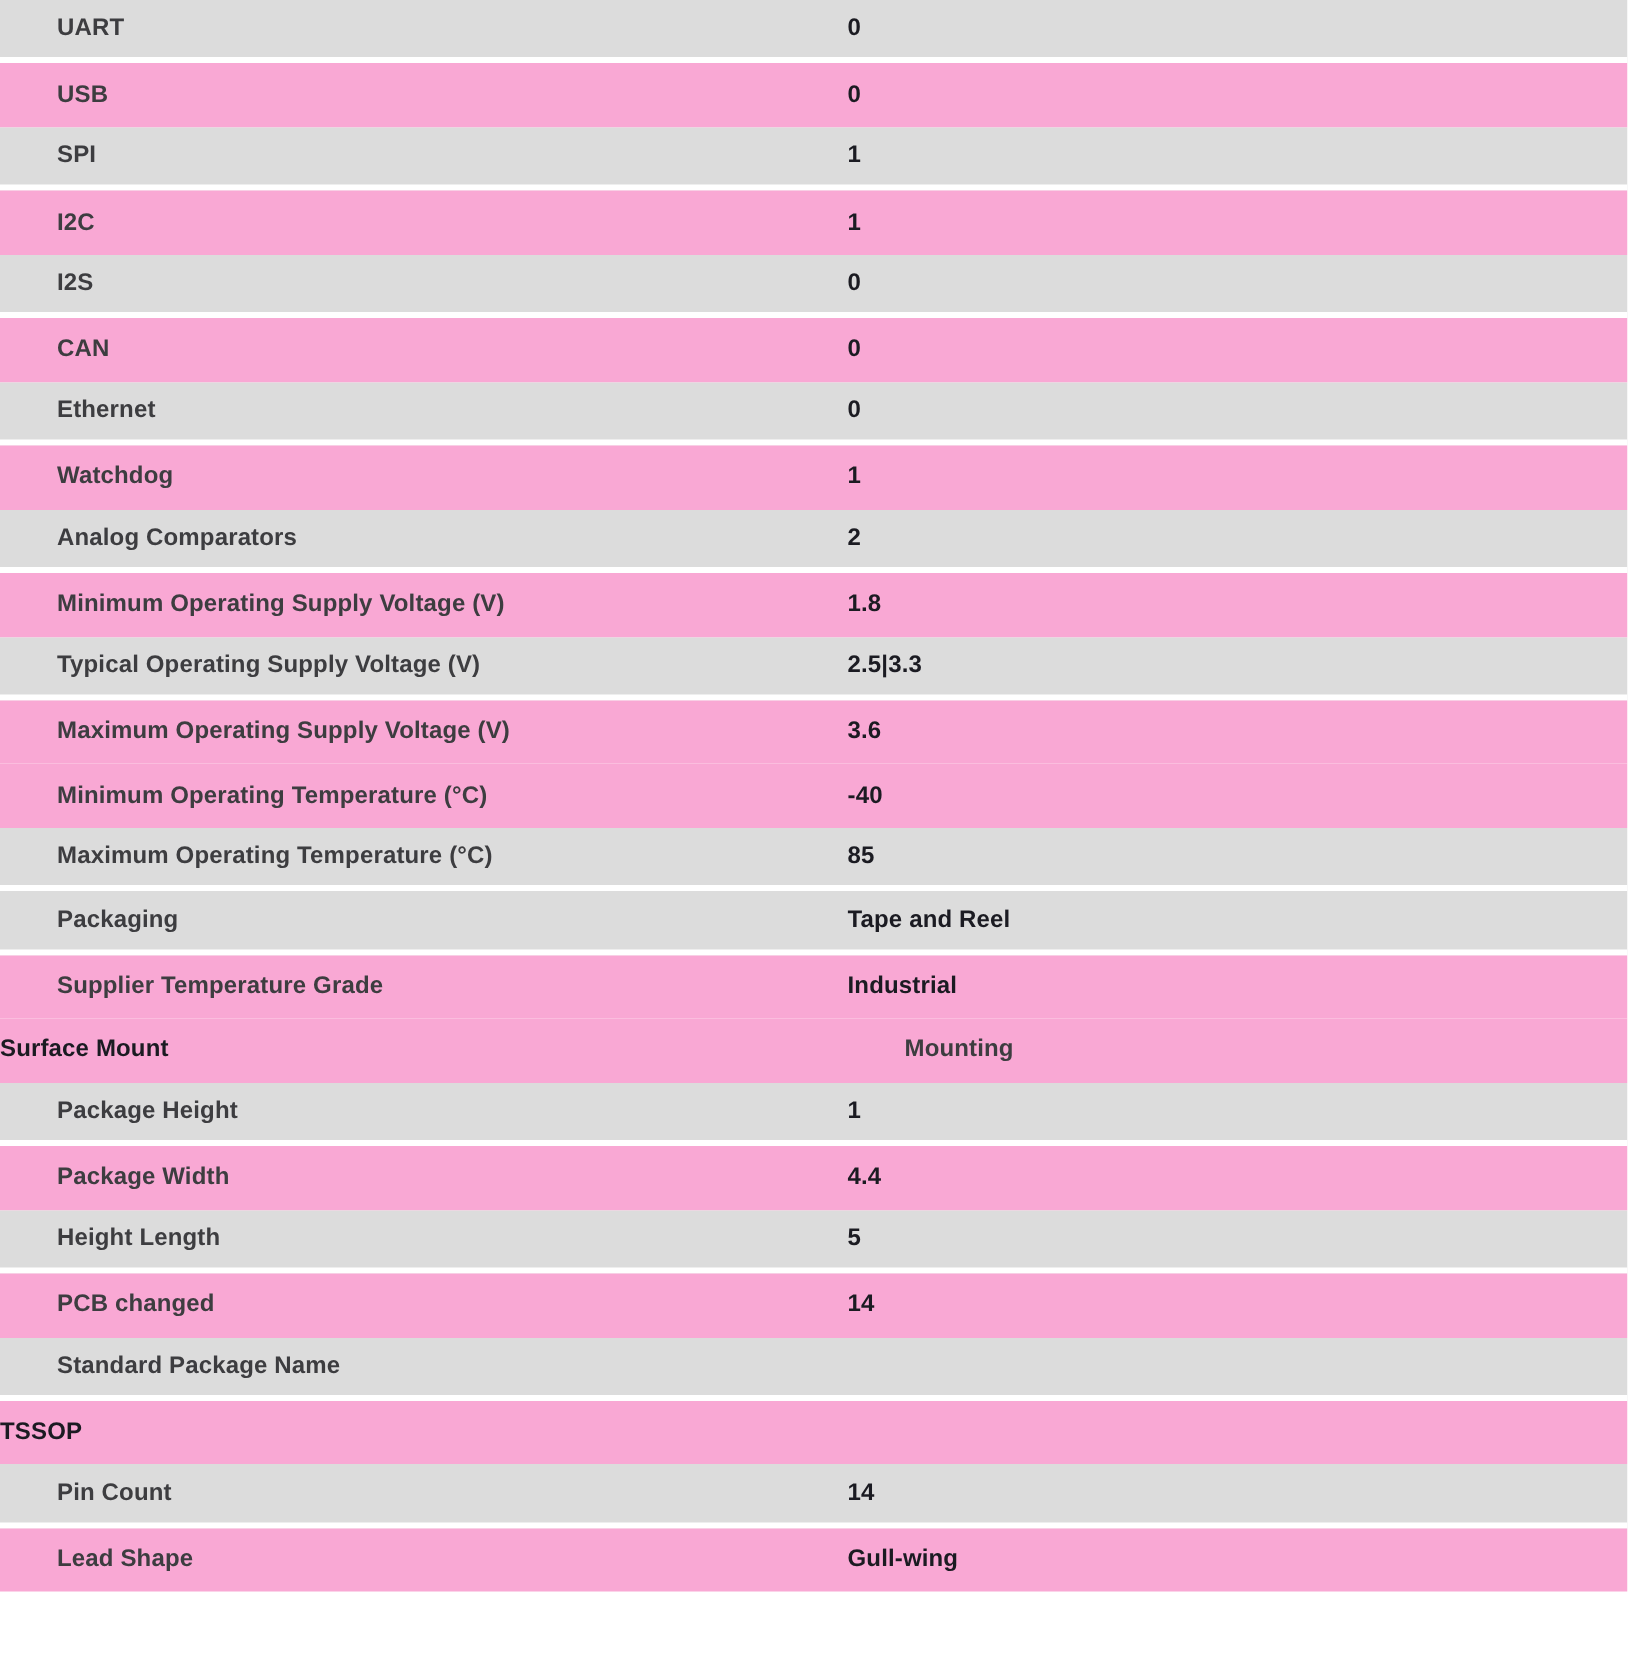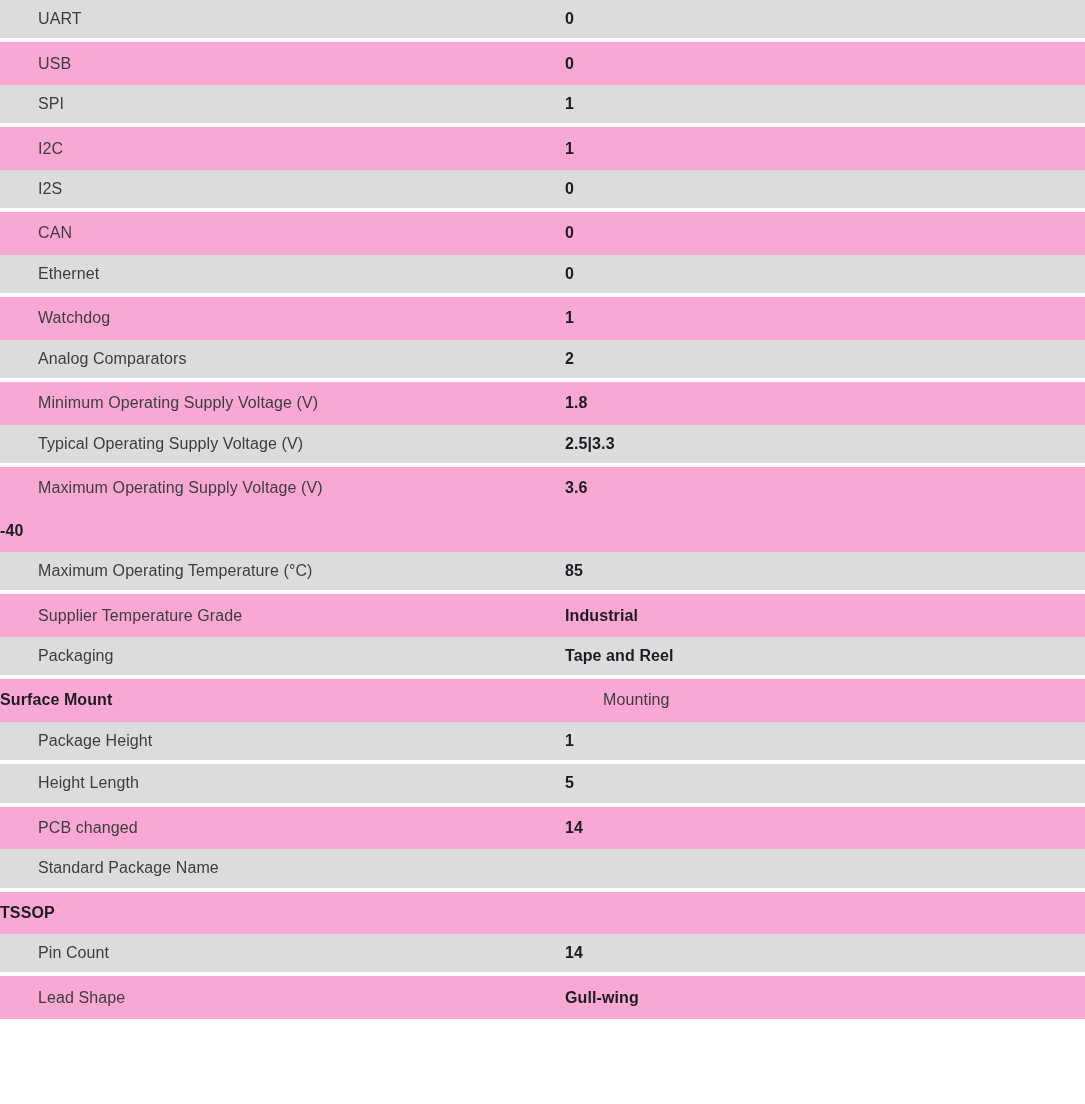--- a/index.html
+++ b/index.html
@@ -26,21 +26,21 @@
   }
   .cell {
     font-size: 16px;
     line-height: 1;
     white-space: nowrap;
     overflow: hidden;
   }
   .cell.label {
     padding-left: 38px;
     color: #3d3d40;
-    font-weight: 400;
+    font-weight: 700;
     letter-spacing: 0.1px;
   }
   .cell.value {
     color: #1b1b22;
     font-weight: 700;
     letter-spacing: 0.1px;
   }
 </style>
 </head>
 <body>
@@ -101,48 +101,53 @@
     <div class="cell value">2.5|3.3</div>
   </div>
 
   <div class="row">
     <div class="cell label">Maximum Operating Supply Voltage (V)</div>
     <div class="cell value">3.6</div>
   </div>
 
 
   <div class="row">
+    <div class="cell label">Minimum Operating Temperature (°C)</div>
     <div class="cell value">-40</div>
   </div>
 
   <div class="row stripe">
     <div class="cell label">Maximum Operating Temperature (°C)</div>
     <div class="cell value">85</div>
   </div>
 
+  <div class="row stripe">
+    <div class="cell label">Packaging</div>
+    <div class="cell value">Tape and Reel</div>
+  </div>
+
   <div class="row">
     <div class="cell label">Supplier Temperature Grade</div>
     <div class="cell value">Industrial</div>
-  </div>
-
-  <div class="row stripe">
-    <div class="cell label">Packaging</div>
-    <div class="cell value">Tape and Reel</div>
   </div>
 
   <div class="row">
     <div class="cell value">Surface Mount</div>
     <div class="cell label">Mounting</div>
   </div>
 
   <div class="row stripe">
     <div class="cell label">Package Height</div>
     <div class="cell value">1</div>
   </div>
 
+  <div class="row">
+    <div class="cell label">Package Width</div>
+    <div class="cell value">4.4</div>
+  </div>
 
   <div class="row stripe">
     <div class="cell label">Height Length</div>
     <div class="cell value">5</div>
   </div>
 
   <div class="row">
     <div class="cell label">PCB changed</div>
     <div class="cell value">14</div>
   </div>

